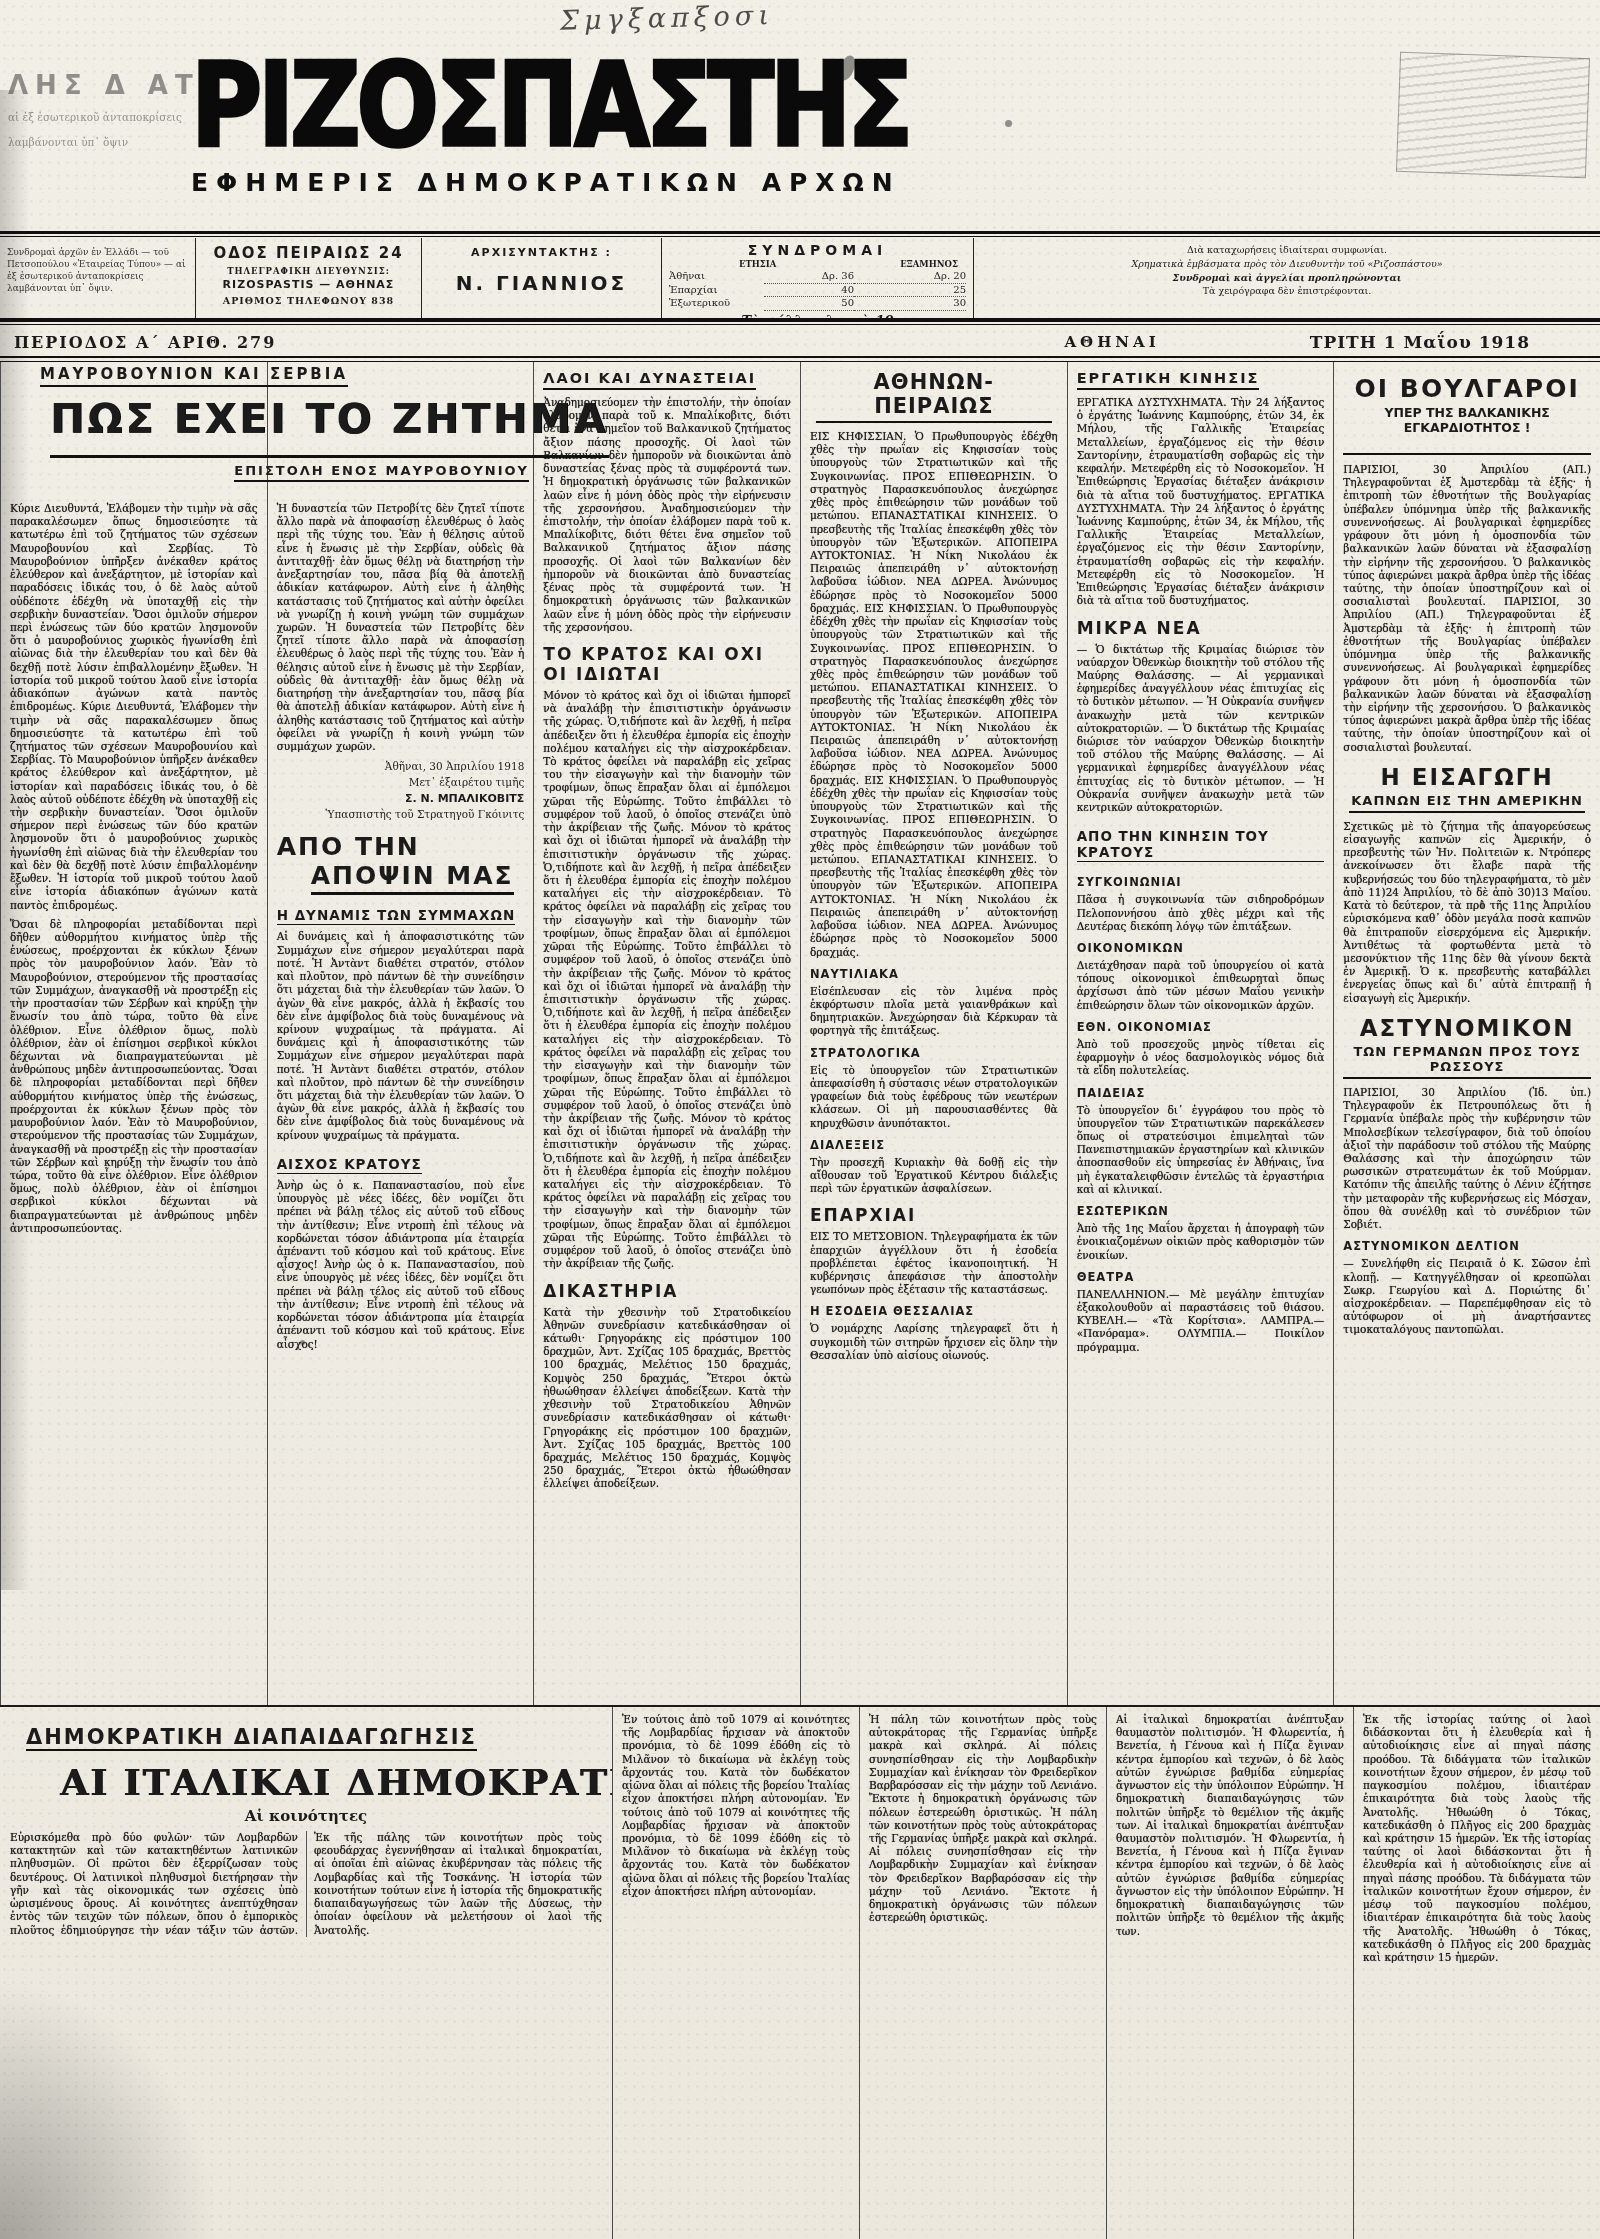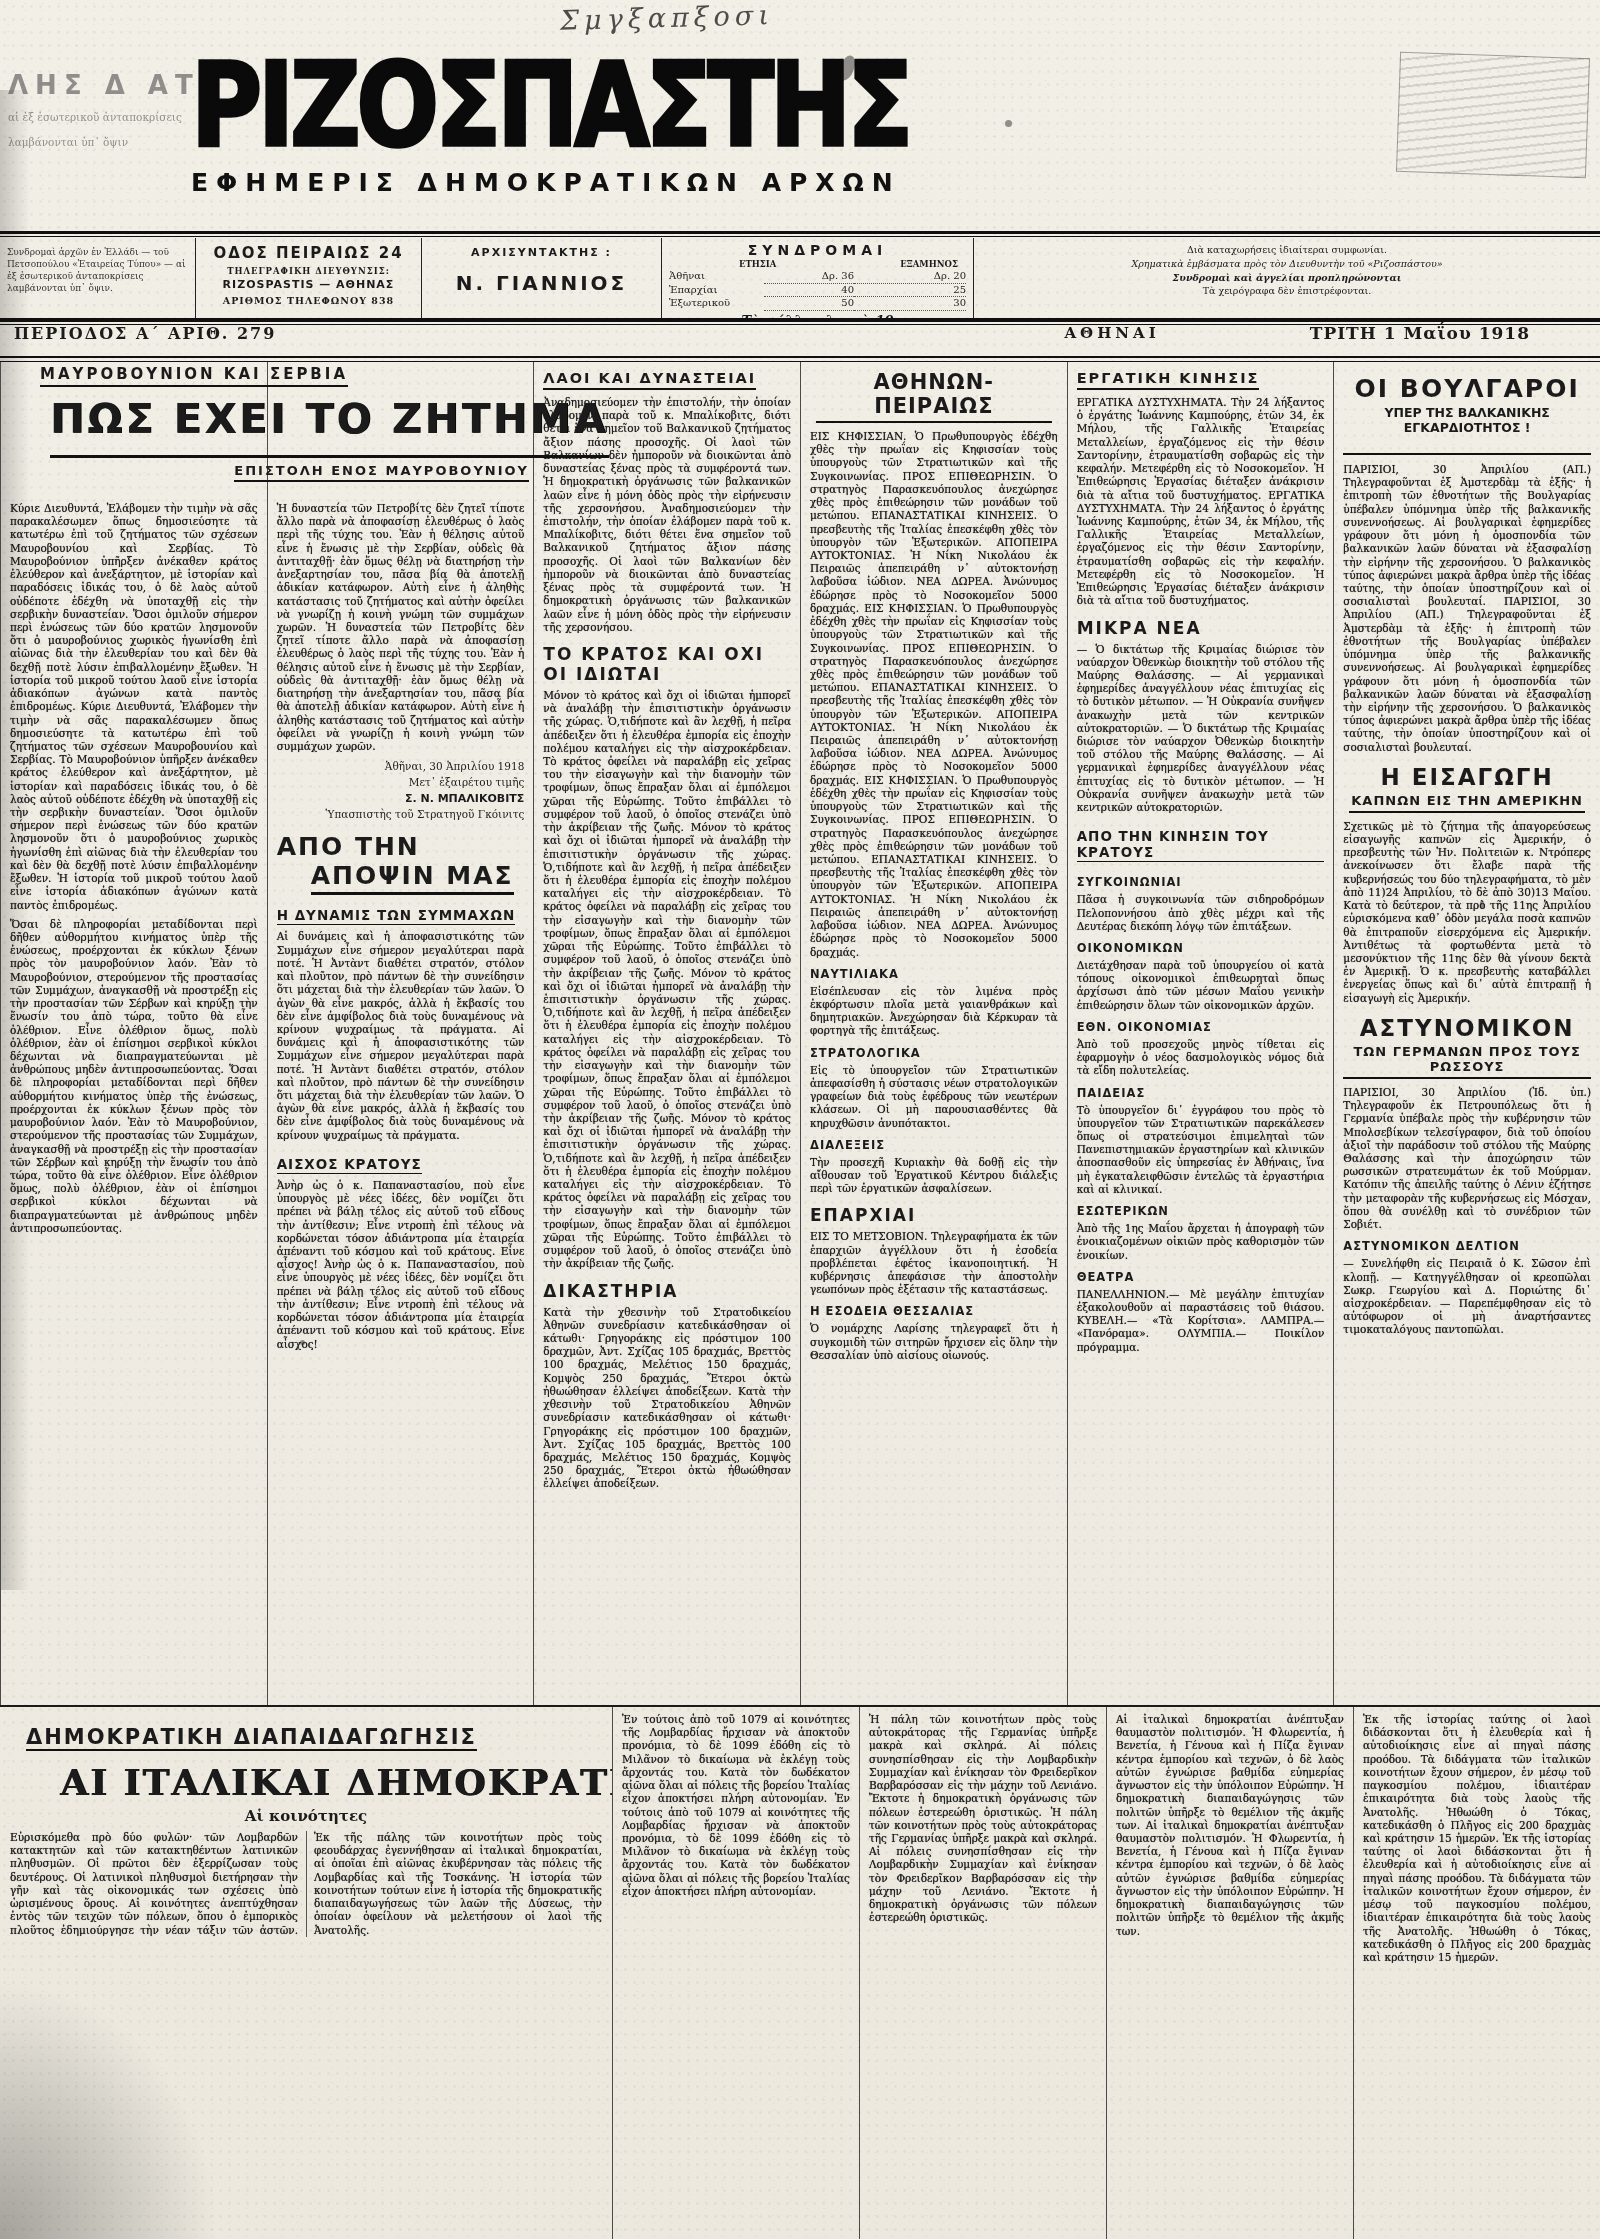--- a/index.html
+++ b/index.html
@@ -67,21 +67,21 @@
     padding:1px 8px 1px 70px;}
   .subs-row{display:flex;font-size:10px;line-height:1.25;}
   .subs-row .n{width:95px;}
   .subs-row .v1{width:90px;border-bottom:1px dotted #555;text-align:right;}
   .subs-row .v2{flex:1;text-align:right;border-bottom:1px dotted #555;}
   .subs-foot{text-align:center;font-style:italic;font-weight:bold;font-size:13px;margin-top:2px;}
   .c-not{flex:1;text-align:center;font-size:9.5px;line-height:1.45;padding-top:5px;}
   .c-not .nline2{font-style:italic;}
   .c-not .nline3{font-weight:bold;font-style:italic;}
   
-  .dateline{position:absolute;left:0;top:318px;width:1600px;height:30px;display:flex;
+  .dateline{position:absolute;left:0;top:327px;width:1600px;height:30px;display:flex;
     align-items:center;font-family:"DejaVu Serif",serif;}
   .dl-period{font-weight:bold;font-size:16px;letter-spacing:2px;margin-left:14px;}
   .dl-city{font-weight:bold;font-size:15px;letter-spacing:4px;margin-left:auto;margin-right:150px;}
   .dl-date{font-weight:bold;font-size:17px;letter-spacing:1px;margin-right:70px;}
   
   .sectionA{position:absolute;left:0;top:362px;width:1600px;height:1343px;
     display:grid;grid-template-columns:repeat(6,1fr);overflow:hidden;}
   .col{border-left:1px solid #4a4a4a;padding:6px 9px 0;overflow:hidden;}
   .col:first-child{border-left:none;}
   .col.pad-lead{padding-top:140px;}

